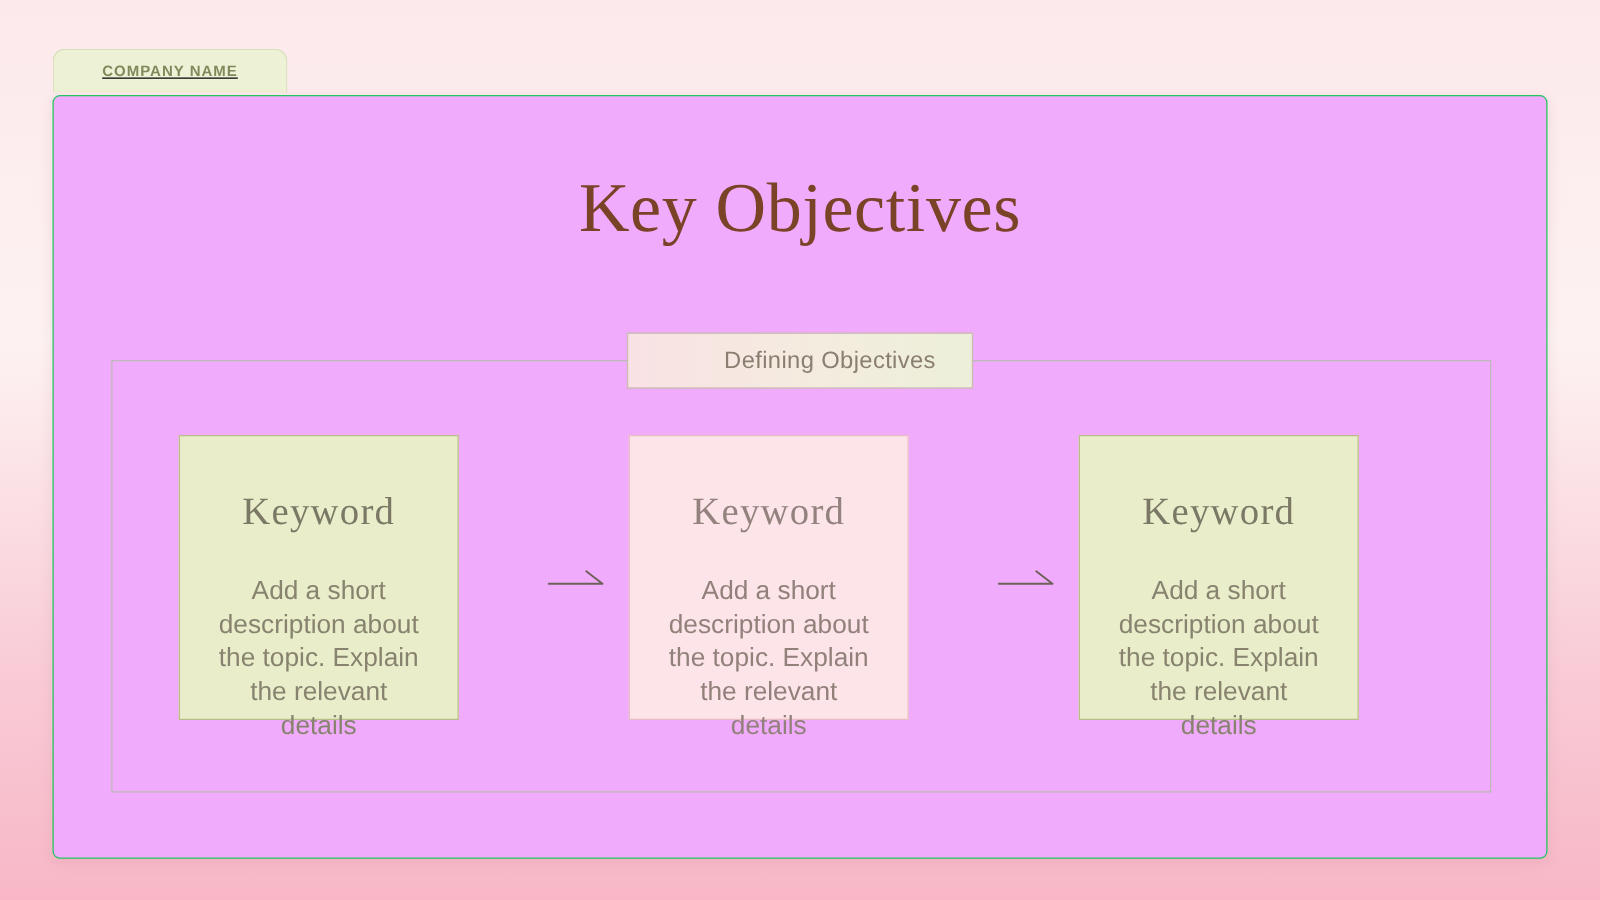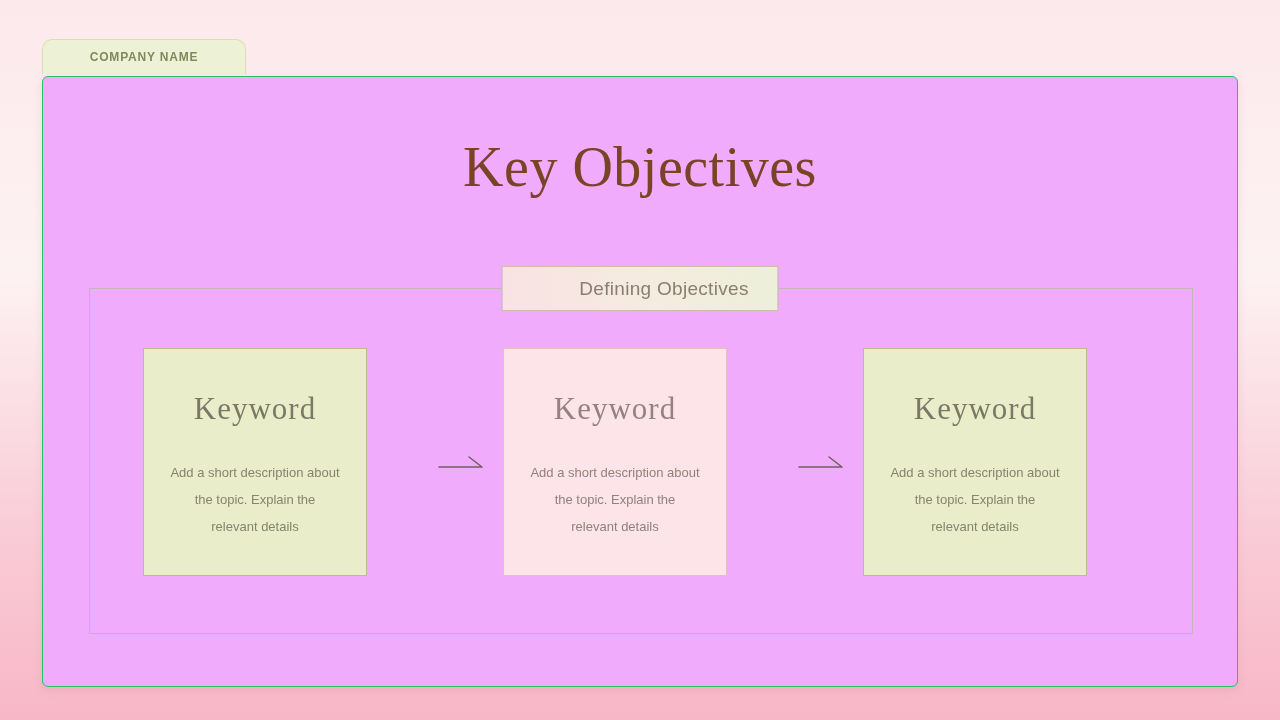--- a/index.html
+++ b/index.html
@@ -7,27 +7,28 @@
   body {
     font-family: "Liberation Sans", sans-serif;
     background: linear-gradient(180deg, #fce9ec 0%, #fdf2f2 38%, #f9ccd7 74%, #f8b7c6 100%);
     position: relative;
   }
 
   
   .company-tab {
     position: absolute;
     left: 42px; top: 39px;
-    width: 204px; height: 35px;
+    width: 188px; height: 35px;
     background: #edf2d6;
     border: 1px solid #d8deb6;
     border-bottom: none;
     border-radius: 10px 10px 0 0;
     display: flex; align-items: center; justify-content: center;
     z-index: 1;
+    text-decoration: underline;
   }
   .company-tab span {
     font-size: 12px;
     font-weight: bold;
     letter-spacing: 0.8px;
     color: #82885c;
   }
 
   
   .slide-card {
@@ -100,21 +101,21 @@
     font-family: "Liberation Serif", serif;
     font-size: 31px;
     font-weight: 500;
     line-height: 40px;
     letter-spacing: 1px;
     margin-bottom: 30px;
   }
   .kw-box.green .kw-title { color: #7b7966; }
   .kw-box.pink  .kw-title { color: #93827e; }
   .kw-box .kw-desc {
-    font-size: 13px;
+    font-size: 21px;
     line-height: 27px;
     text-align: center;
   }
   .kw-box.green .kw-desc { color: #87836f; }
   .kw-box.pink  .kw-desc { color: #92817b; }
 
   .kw-box-1 { left: 100px; }
   .kw-box-2 { left: 460px; }
   .kw-box-3 { left: 820px; }
 

